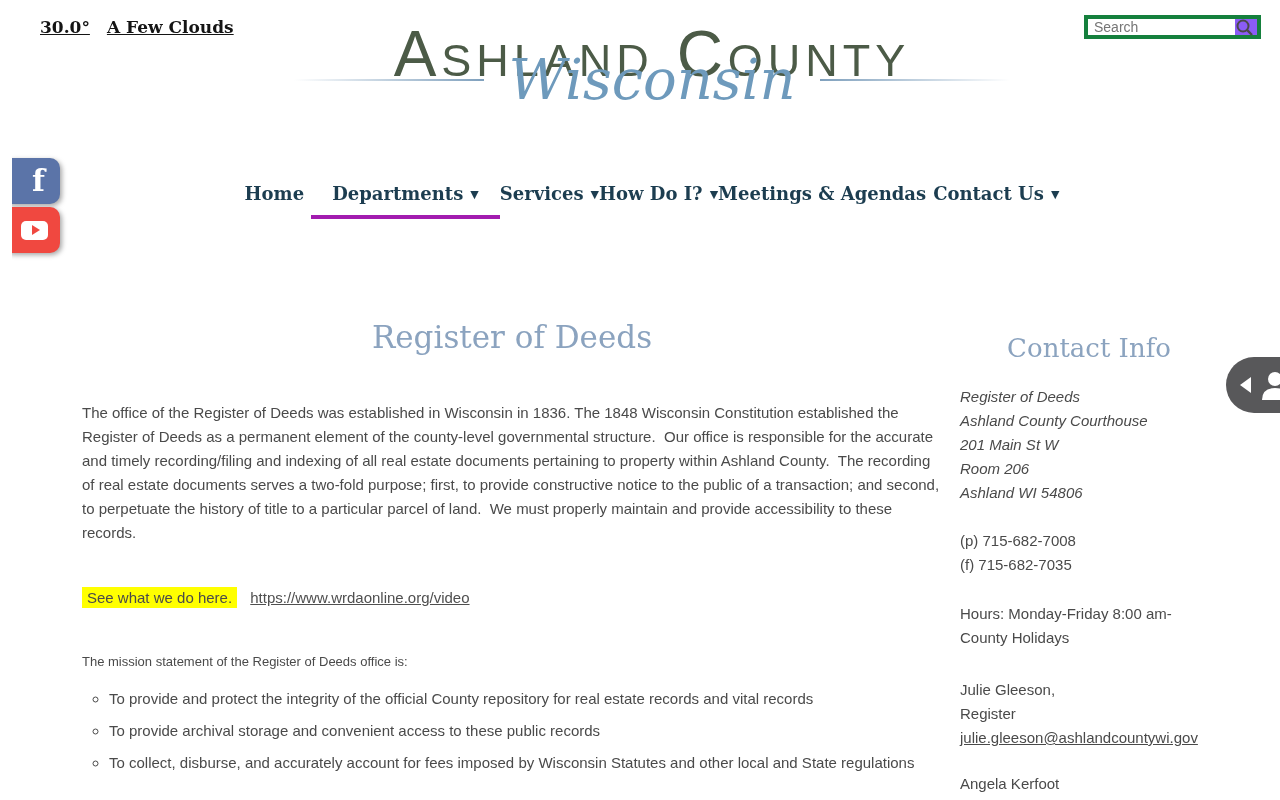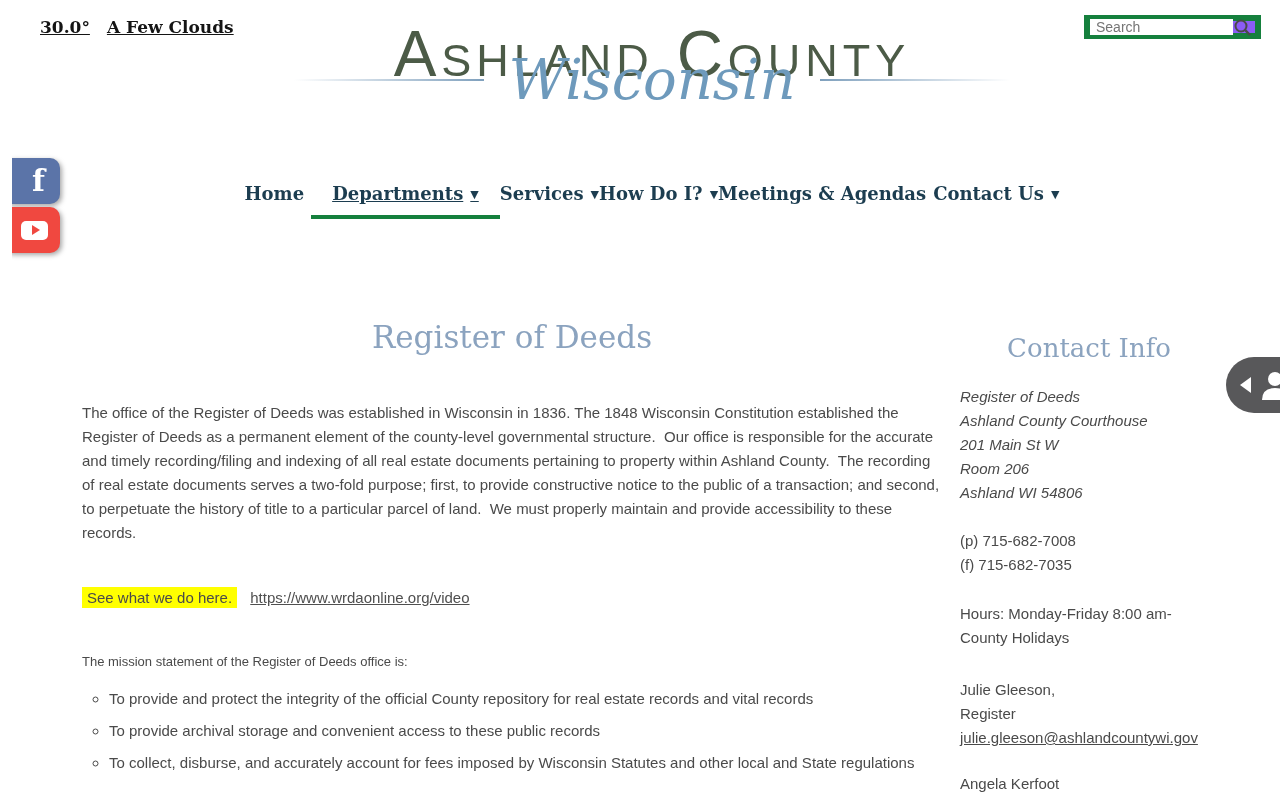--- a/index.html
+++ b/index.html
@@ -6,21 +6,21 @@
   html,body { margin:0; padding:0; background:#ffffff; }
   .page { position:relative; width:1280px; height:800px; background:#ffffff; overflow:hidden;
           font-family:"Liberation Sans", sans-serif;margin-left:12px; }
 
   
   .weather { position:absolute; top:17px; left:28px; display:flex; gap:17px; }
   .weather a { font-family:"DejaVu Serif", serif; font-size:17px; font-weight:600;
                color:#141414; text-decoration:underline; cursor:pointer; }
 
   .search-box { position:absolute; top:15px; right:31px; width:177px; height:24px;
-                border:6px solid #15803d; display:flex; align-items:center; background:#8b5cf6; }
+                border:4px solid #15803d; display:flex; background:#8b5cf6; }
   .search-box input { flex:1; min-width:0; border:none; outline:none; font-size:14px;
                       color:#444; padding:0 2px 0 6px; font-family:"Liberation Sans", sans-serif; }
   .search-box input::placeholder { color:#757575; }
   .search-btn { border:none; background:transparent; padding:0 3px 0 0; cursor:pointer;
                 display:flex; align-items:center; }
 
   
   .logo { position:absolute; top:22px; left:0; width:100%; text-align:center; cursor:pointer; }
   .logo-title { font-variant:small-caps; font-size:64px; line-height:1.0; letter-spacing:5px;
                 color:#4c5b47; font-weight:400; }
@@ -31,21 +31,21 @@
   .logo-script { font-family:"DejaVu Serif", serif; font-style:italic; font-size:56px;
                  line-height:1.0; color:#6e9abc; }
 
   
   .nav { position:absolute; top:183px; left:0; width:100%; display:flex;
          justify-content:center; align-items:flex-start; }
   .nav-item { font-family:"DejaVu Serif", serif; font-size:18px; font-weight:600;
               color:#1c3d50; text-decoration:none; padding-bottom:11px; cursor:pointer;
               white-space:nowrap; }
   .nav-item .arrow { font-size:11px; margin-left:7px; position:relative; top:-2px; }
-  .nav-item.active { border-bottom:4px solid #15803d; padding-left:21px; padding-right:21px;text-decoration:underline; }
+  .nav-item.active { border-bottom:4px solid #a21caf; padding-left:21px; padding-right:21px; }
 
   
   .social { position:absolute; top:158px; left:-10px; }
   .social-tile { width:58px; height:46px; border-radius:10px; margin-bottom:3px;
                  display:flex; align-items:center; box-shadow:2px 2px 5px rgba(0,0,0,.35);
                  cursor:pointer; }
   .social-tile.facebook { background:#5b74a8; justify-content:flex-end; padding-right:15px; }
   .fb-letter { color:#fff; font-family:"DejaVu Serif", serif; font-weight:700; font-size:30px;
                line-height:1; }
   .social-tile.youtube { background:#f04840; justify-content:flex-end; padding-right:12px; }

